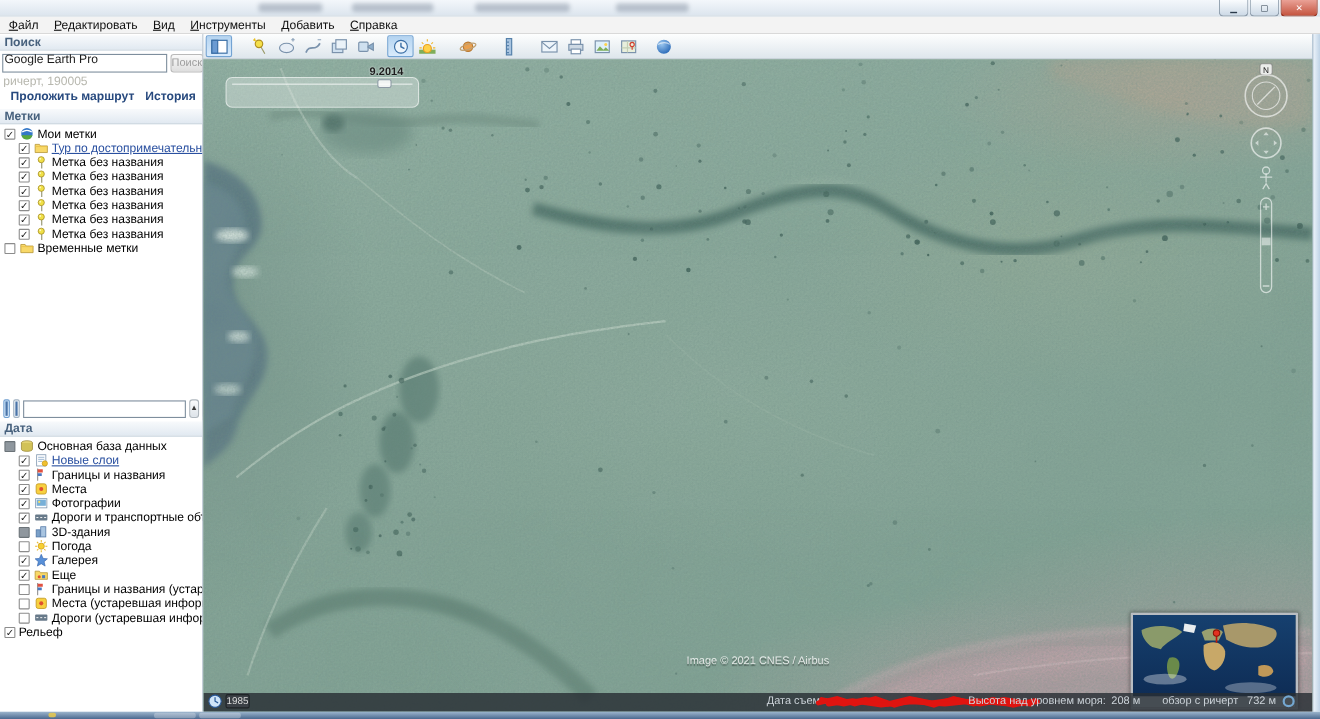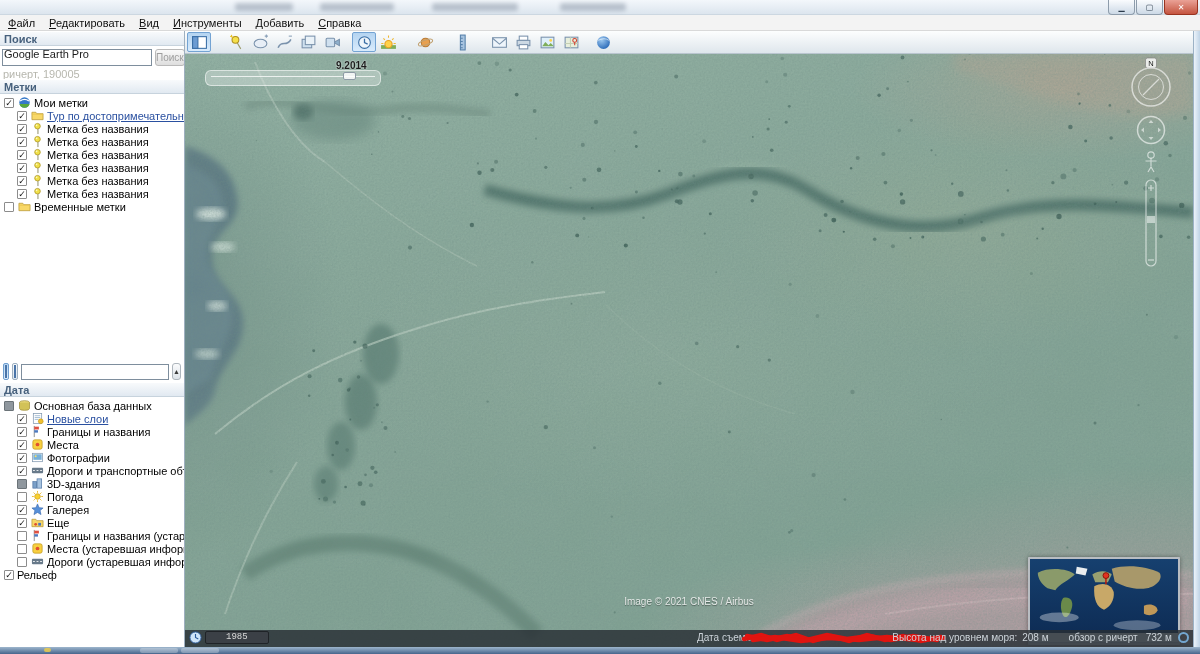--- a/index.html
+++ b/index.html
@@ -72,42 +72,42 @@
     background-image:
       radial-gradient(ellipse 340px 110px at 88% 6%, rgba(181,166,150,.55), transparent 65%),
       radial-gradient(ellipse 620px 260px at 97% 98%, rgba(193,157,166,.60), transparent 65%),
       radial-gradient(ellipse 420px 170px at 70% 100%, rgba(191,159,167,.45), transparent 62%),
       radial-gradient(ellipse 260px 420px at 0% 42%, rgba(106,136,128,.55), transparent 60%),
       radial-gradient(ellipse 560px 240px at 48% 52%, rgba(154,180,164,.35), transparent 60%),
       radial-gradient(ellipse 400px 200px at 78% 30%, rgba(168,180,150,.28), transparent 60%),
       linear-gradient(165deg,#93b1a3,#86a597 45%,#7fa092);
   }
   .terrain { position:absolute; inset:0; width:100%; height:100%; }
-  .timeslider { position:absolute; left:20px; top:16px; width:176px; height:16px;
+  .timeslider { position:absolute; left:20px; top:16px; width:176px; height:28px;
     background:rgba(255,255,255,.30); border:1px solid rgba(255,255,255,.55); border-radius:6px; }
   .timeslider .track { position:absolute; left:5px; right:5px; top:5px; height:1px; background:rgba(255,255,255,.75); }
   .timeslider .handle { position:absolute; left:137px; top:1px; width:13px; height:8px;
     background:rgba(255,255,255,.82); border:1px solid #8d9aa5; border-radius:2px; }
   .timeslider .tlabeldate { position:absolute; left:130px; top:-11px; font-size:10px; font-weight:bold; color:#1c1c1c;
     text-shadow:0 0 2px rgba(255,255,255,.9); }
   .navctl { position:absolute; top:2px; right:12px; width:60px; height:240px; }
   .copyright { position:absolute; bottom:40px; left:50%; transform:translateX(-50%);
     color:rgba(255,255,255,.8); font-size:10px; text-shadow:0 1px 1px rgba(0,0,0,.4); }
   .logo { position:absolute; right:13px; bottom:4px; width:152px; height:86px; }
   .logo .inset { position:absolute; inset:0; border:2px solid #b9bdc2; border-radius:1px; box-shadow:0 0 4px rgba(0,0,0,.4); }
   .logo .wordmark { position:absolute; left:-22px; bottom:8px; font-size:27px; letter-spacing:-1px; color:#fff;
     text-shadow:0 1px 3px rgba(0,0,0,.45); white-space:nowrap; }
   .statusbar { position:absolute; left:0; right:0; bottom:0; height:17px; background:rgba(40,46,52,.82);
     color:#ccd3d9; font-size:10px; }
   .imagery-date { position:absolute; left:4px; top:1px; display:flex; align-items:center; gap:3px; }
-  .year-chip { background:#3b4046; border:1px solid #1f2327; border-radius:2px; color:#d9d9d9; padding:0 20px;
-    font-size:9px; line-height:11px;font-family:Liberation Mono, monospace; }
+  .year-chip { background:#3b4046; border:1px solid #1f2327; border-radius:2px; color:#d9d9d9; padding:0 0;
+    font-size:9px; line-height:11px; }
   .st-date { position:absolute; left:512px; top:2px; }
   .scribble { position:absolute; left:556px; top:1px; }
-  .st-right { position:absolute; right:4px; top:2px; display:flex; align-items:center; }
+  .st-right { position:absolute; right:16px; top:2px; display:flex; align-items:center; }
   .st-right .gap4 { width:5px; } .st-right .gap16 { width:20px; } .st-right .gap8 { width:8px; }
   .loadring { width:11px; height:11px; border:2px solid #79b1df; border-radius:50%; opacity:.9; margin-left:6px; }
 </style>
 </head>
 <body>
 
 <div class="titlebar">
   <span class="title-text">Google Earth Pro</span>
   <span class="ghost" style="left:235px;width:58px"></span>
   <span class="ghost" style="left:320px;width:74px"></span>
@@ -132,20 +132,24 @@
 <div class="content">
 
   <div class="sidebar">
     <div class="phead">Поиск</div>
     <div class="search-body">
       <div class="search-line">
         <input class="search-input" value="" style="">
         <button class="search-btn">Поиск</button>
       </div>
       <div class="search-hint">ричерт, 190005</div>
+      <div class="search-links">
+        <span>Проложить маршрут</span>
+        <span>История</span>
+      </div>
     </div>
 
     <div class="phead">Метки</div>
     <div class="tree" id="places-tree" style="height:142px">
         <div class="trow" style="padding-left: 2px;">
           <span class="cb">✓</span>
           <span class="ticon">
             <svg viewBox="0 0 14 14">
               <circle cx="7" cy="7" r="5.6" fill="#3478c8"></circle>
               <path d="M1.6,8.5 a5.6,5.6 0 0 0 10.8,0 z" fill="#58a83c"></path>

